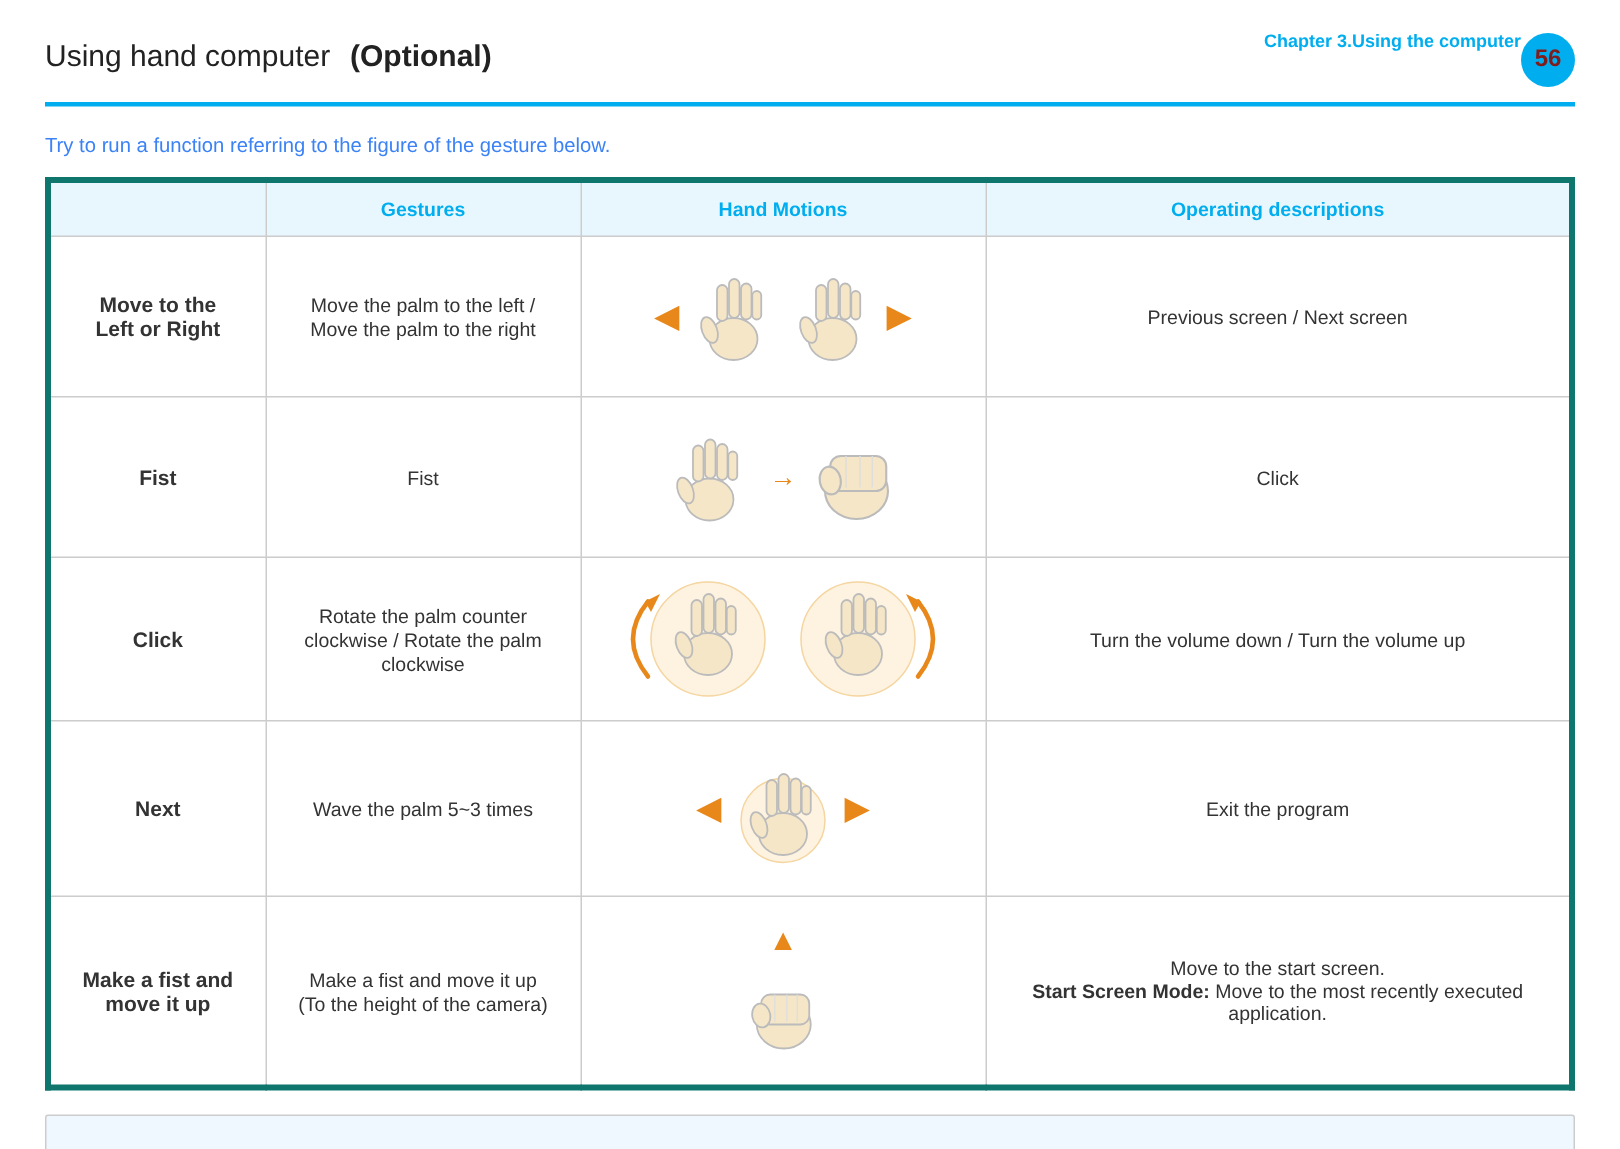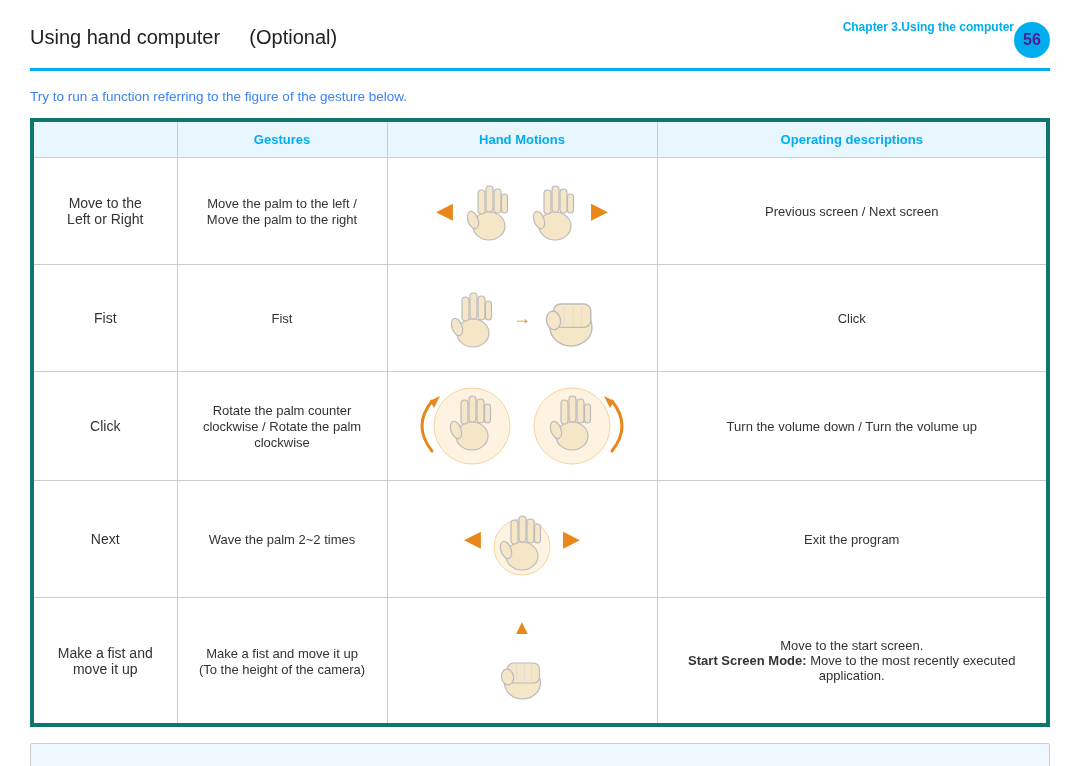--- a/index.html
+++ b/index.html
@@ -35,21 +35,21 @@
       display: flex;
     }
     .chapter-text {
       color: #00aeef;
       font-size: 12px;
       font-weight: bold;
       text-align: right;
     }
     .page-number {
       background: #00aeef;
-      color: #4c1d95;
+      color: #7f1d1d;
       border-radius: 50%;
       width: 36px;
       height: 36px;
       display: flex;
       align-items: center;
       justify-content: center;
       font-size: 16px;
       font-weight: bold;
       margin-top: 2px;
       align-self: flex-end;
@@ -81,21 +81,21 @@
       padding: 10px 14px;
       vertical-align: middle;
       text-align: center;
     }
     .col-gesture { width: 145px; }
     .col-gestures-desc { width: 210px; }
     .col-hand { width: 270px; margin-top: 36px; }
     .col-operating { width: auto; }
 
     .gesture-name {
-      font-weight: normal;
+      font-weight: bold;
       font-size: 14px;
     }
     .gesture-desc {
       font-size: 13px;
     }
     .operating-desc {
       text-align: left;
       font-size: 13px;
       margin-top: 16px;
     }
@@ -173,21 +173,21 @@
     <symbol id="hand-open-glow" viewBox="0 0 70 80">
       <circle cx="35" cy="45" r="28" fill="#fdf3e0" stroke="#f5d5a0" stroke-width="1"></circle>
       <use href="#hand-open" x="10" y="5" width="50" height="70"></use>
     </symbol>
   </defs>
 </svg>
 
 <div class="page-header">
   <h1 class="page-title">
     <span>Using hand computer</span>
-    <span style="font-weight:400;font-size:20px;margin-left:22px;">(Optional)</span>
+    <span style="font-weight:700;font-size:20px;margin-left:6px;">(Optional)</span>
   </h1>
   <div class="chapter-badge">
     <span class="chapter-text">Chapter 3.</span>
     <span class="chapter-text">Using the computer</span>
     <div class="page-number">56</div>
   </div>
 </div>
 
 <p class="intro-text">Try to run a function referring to the figure of the gesture below.</p>
 
@@ -308,21 +308,21 @@
         </div>
       </td>
       <td class="operating-desc">Turn the volume down / Turn the volume up</td>
     </tr>
 
     <tr>
       <td>
         <span class="gesture-name">Next</span>
       </td>
       <td>
-        <span class="gesture-desc">Wave the palm 2~2 times</span>
+        <span class="gesture-desc">Wave the palm 5~3 times</span>
       </td>
       <td>
         <div class="hand-motion-cell">
           <span class="arrow-left">◀</span>
           <svg width="70" height="80" viewBox="0 0 70 80">
             <circle cx="35" cy="48" r="28" fill="#fdf3e0" stroke="#f5d5a0" stroke-width="1"></circle>
             <g transform="translate(10,5)">
               <ellipse cx="25" cy="52" rx="16" ry="14" fill="#f5e6c8" stroke="#bbb" stroke-width="1.2"></ellipse>
               <ellipse cx="9" cy="46" rx="5" ry="9" fill="#f5e6c8" stroke="#bbb" stroke-width="1.2" transform="rotate(-20 9 46)"></ellipse>
               <rect x="14" y="16" width="7" height="24" rx="3.5" fill="#f5e6c8" stroke="#bbb" stroke-width="1.2"></rect>

